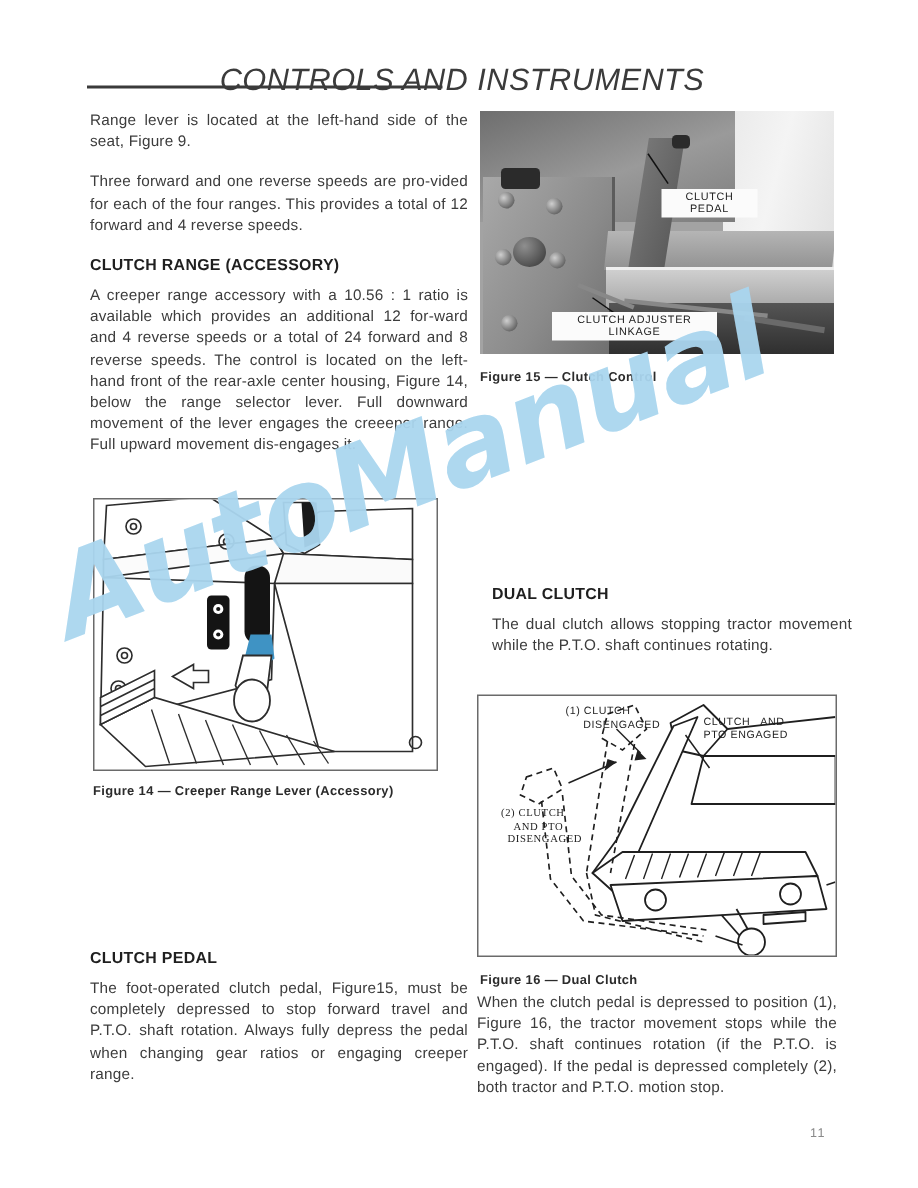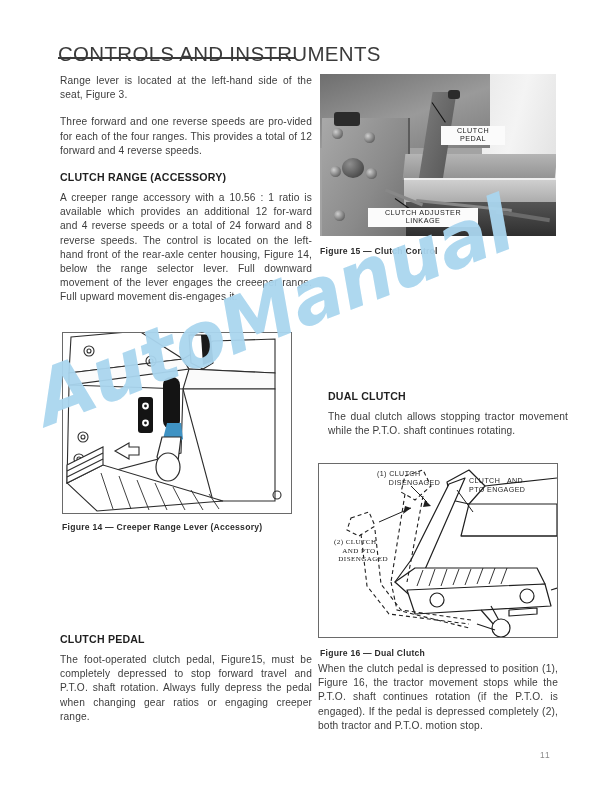--- a/index.html
+++ b/index.html
@@ -26,21 +26,22 @@
 
   
   .header {
     position: absolute;
     left: 58px;
     top: 34px;
     width: 500px;
     height: 30px;
     display: flex;
     align-items: flex-end;
-    justify-content: flex-start;
+    justify-content: center;
+    font-style: italic;
   }
   .header-rule {
     position: absolute;
     left: 0;
     bottom: 5px;
     width: 237px;
     height: 2px;
     background: #3a3a3a;
   }
   .header-title {
@@ -232,21 +233,21 @@
 <body>
 
 <div class="page">
 
   <div class="header">
     <div class="header-rule"></div>
     <div class="header-title">CONTROLS AND INSTRUMENTS</div>
   </div>
 
   <div class="col-left">
-    <p class="body">Range lever is located at the left-hand side of the seat, Figure 3.</p>
+    <p class="body">Range lever is located at the left-hand side of the seat, Figure 9.</p>
     <p class="body">Three forward and one reverse speeds are pro-vided for each of the four ranges. This provides a total of 12 forward and 4 reverse speeds.</p>
     <h2 class="sec">CLUTCH RANGE (ACCESSORY)</h2>
     <p class="body">A creeper range accessory with a 10.56 : 1 ratio is available which provides an additional 12 for-ward and 4 reverse speeds or a total of 24 forward and 8 reverse speeds. The control is located on the left-hand front of the rear-axle center housing, Figure 14, below the range selector lever. Full downward movement of the lever engages the creeeper range. Full upward movement dis-engages it.</p>
   </div>
 
   <div class="photo15">
     <div class="sky"></div>
     <div class="wall"></div>
 
     <div class="housing">

